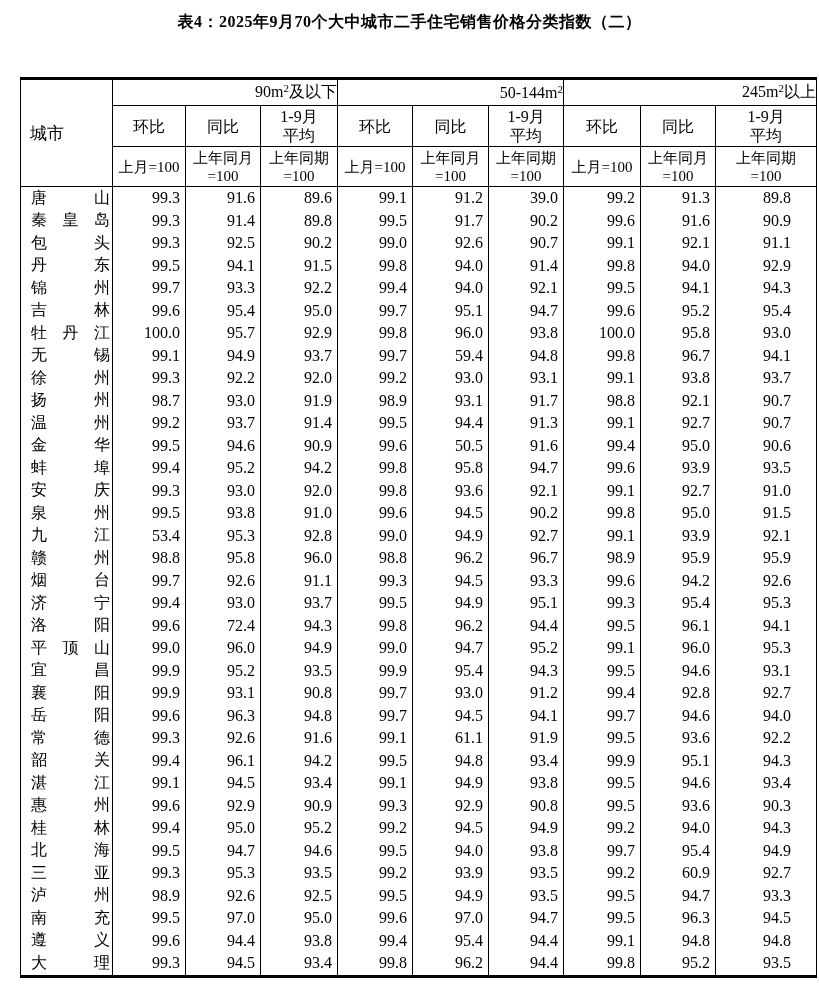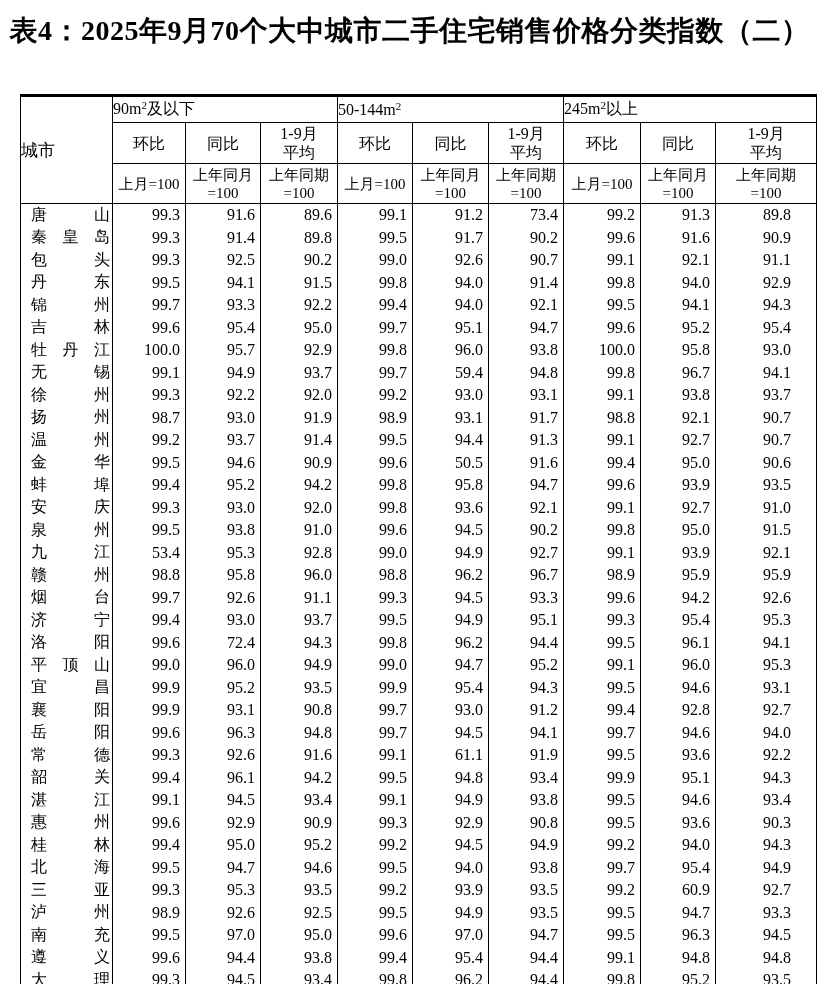--- a/index.html
+++ b/index.html
@@ -8,21 +8,21 @@
     background: #ffffff;
     width: 819px;
     height: 984px;
     font-family: "Liberation Serif", "DejaVu Serif", serif;
     color: #000000;
     overflow: hidden;
   }
   .page-title {
     margin: 12px 0 0 0;
     text-align: center;
-    font-size: 28px;
+    font-size: 16px;
     font-weight: bold;
     letter-spacing: 0.5px;
   }
   table.index-table {
     border-collapse: collapse;
     table-layout: fixed;
     width: 797px;
     margin: 44px 0 0 20px;
     border-top: 3px solid #000;
     border-bottom: 3px solid #000;
@@ -32,28 +32,29 @@
   th, td {
     padding: 0;
     font-weight: normal;
     vertical-align: middle;
   }
   
   th.corner-cell {
     border-right: 1px solid #000;
     border-bottom: 1px solid #000;
     text-align: left;
+    padding-left: 9px;
     font-size: 17px;
     margin-top: 38px;
   }
   tr.group-row th.group-cell {
     border-left: 1px solid #000;
     border-bottom: 1px solid #000;
     height: 25px;
-    text-align: left;
+    text-align: right;
     font-size: 16px;
   }
   tr.metric-row th {
     border-left: 1px solid #000;
     border-bottom: 1px solid #000;
     height: 40px;
     text-align: center;
     font-size: 16px;
     line-height: 19px;
   }
@@ -188,21 +189,21 @@
       <tr>
         <td class="city-cell"><span class="city-justify">
             <span>唐</span>
             <span>山</span>
           </span></td>
         <td class="num-cell">99.3</td>
         <td class="num-cell">91.6</td>
         <td class="num-cell">89.6</td>
         <td class="num-cell">99.1</td>
         <td class="num-cell">91.2</td>
-        <td class="num-cell">73.4</td>
+        <td class="num-cell">39.0</td>
         <td class="num-cell">99.2</td>
         <td class="num-cell">91.3</td>
         <td class="num-cell last-col">89.8</td>
       </tr>
       <tr>
         <td class="city-cell"><span class="city-justify">
             <span>秦</span>
             <span>皇</span>
             <span>岛</span>
           </span></td>

